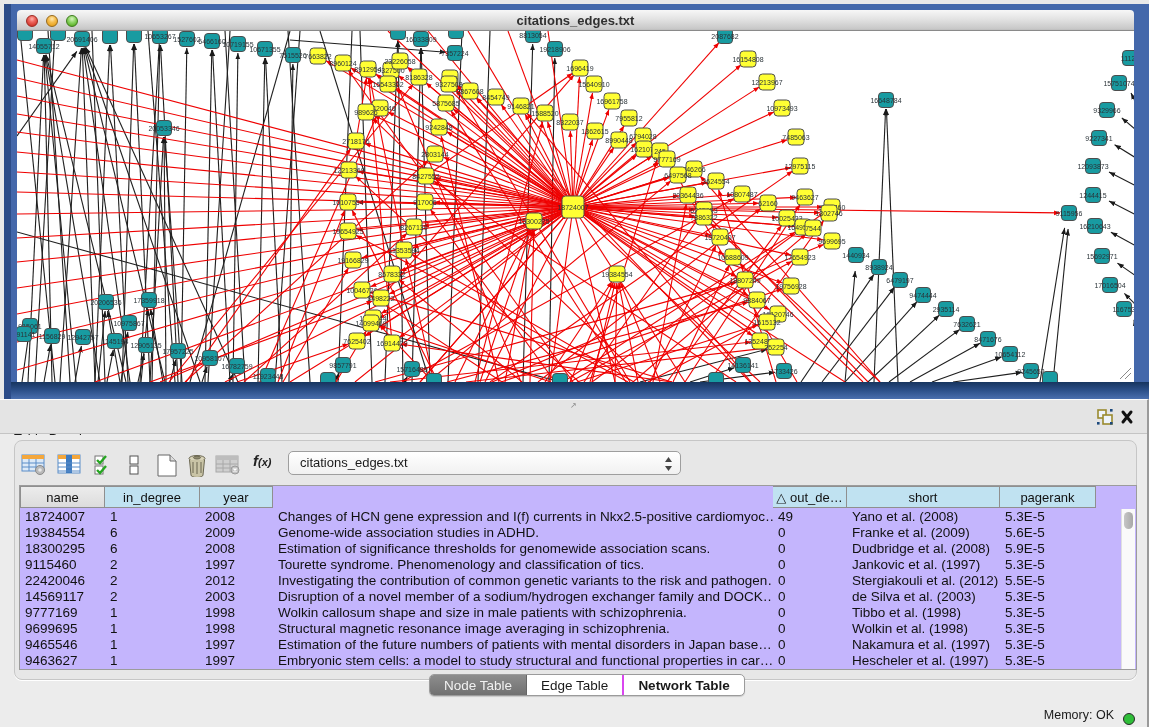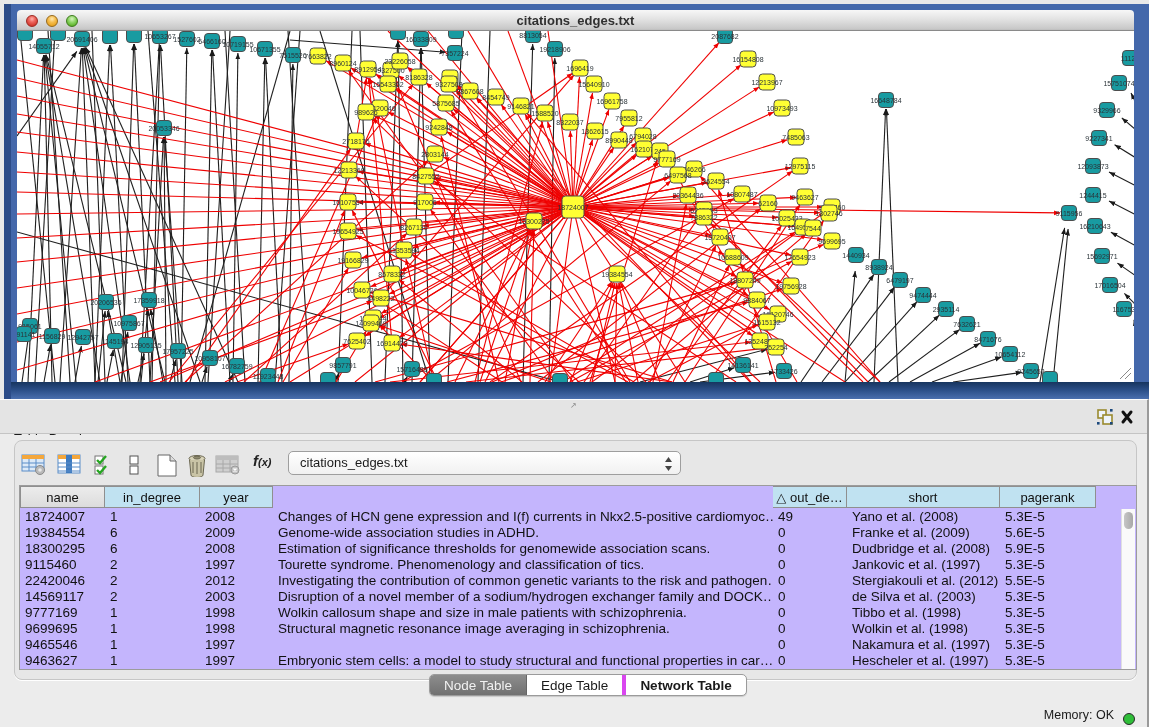--- a/index.html
+++ b/index.html
@@ -33,21 +33,21 @@
 .hc:first-child { border-left:1px solid #8f8f8f; }
 .hb { background:#c0e2f1; }
 .hg { background:linear-gradient(#ececec,#dcdcdc); }
 .tr { position:relative; height:16px; font-size:13.5px; color:#111; white-space:nowrap; }
 .tr .td { position:absolute; top:0; height:16px; padding-left:5px; overflow:hidden; display:inline-block; line-height:16px; white-space:nowrap; }
 #rows { position:absolute; left:0; top:23px; width:1100px; height:161px; overflow:hidden; }
 #vsb { position:absolute; right:1px; top:23px; width:14px; height:160px; background:#fafafa; border-left:1px solid #e0e0e0; }
 #vsb .th { position:absolute; left:2px; top:3px; width:9px; height:17px; background:linear-gradient(90deg,#c6c6c6,#a8a8a8); border-radius:5px; }
 #tabs { position:absolute; left:429px; top:239px; height:22px; border:1px solid #9b9b9b; border-radius:5px;
   overflow:hidden; background:#fff; box-shadow:0 1px 1px rgba(0,0,0,0.15); font-size:13.5px; }
-#tabs span { display:inline-block; height:22px; line-height:21px; padding:0 14px; color:#1a1a1a; border-right:4px solid #d946ef; }
+#tabs span { display:inline-block; height:22px; line-height:21px; padding:0 14px; color:#1a1a1a; border-right:2px solid #d946ef; }
 #tabs span.sel { background:linear-gradient(#8d8d8d,#6e6e6e); color:#f2f2f2; border-right:1px solid #666; }
 #tabs span:last-child { border-right:none;font-weight:bold; }
 #mem { position:absolute; right:33px; bottom:6px; font-size:12.5px; color:#1a1a1a;margin-left:32px; }
 #memdot { position:absolute; right:12px; bottom:3px; width:12px; height:12px; border-radius:50%; background:#2fbe39; border:1.5px solid #2a2a2a; }
 .grip { position:absolute; left:570px; top:1px; color:#8a8a8a; font-size:8px; }
 </style></head>
 <body>
 <div id="win"></div>
 <div id="winL"></div>
 <div id="winB"></div>
@@ -762,20 +762,21 @@
               <span class="td" style="left:180px;width:73px">1998</span>
               <span class="td" style="left:253px;width:500px">Structural magnetic resonance image averaging in schizophrenia.</span>
               <span class="td" style="left:753px;width:74px">0</span>
               <span class="td" style="left:827px;width:153px">Wolkin et al. (1998)</span>
               <span class="td" style="left:980px;width:96px">5.3E-5</span>
             </div>
 <div class="tr">
               <span class="td" style="left:0px;width:85px">9465546</span>
               <span class="td" style="left:85px;width:95px">1</span>
               <span class="td" style="left:180px;width:73px">1997</span>
+              <span class="td" style="left:253px;width:500px">Estimation of the future numbers of patients with mental disorders in Japan base…</span>
               <span class="td" style="left:753px;width:74px">0</span>
               <span class="td" style="left:827px;width:153px">Nakamura et al. (1997)</span>
               <span class="td" style="left:980px;width:96px">5.3E-5</span>
             </div>
 <div class="tr">
               <span class="td" style="left:0px;width:85px">9463627</span>
               <span class="td" style="left:85px;width:95px">1</span>
               <span class="td" style="left:180px;width:73px">1997</span>
               <span class="td" style="left:253px;width:500px">Embryonic stem cells: a model to study structural and functional properties in car…</span>
               <span class="td" style="left:753px;width:74px">0</span>

